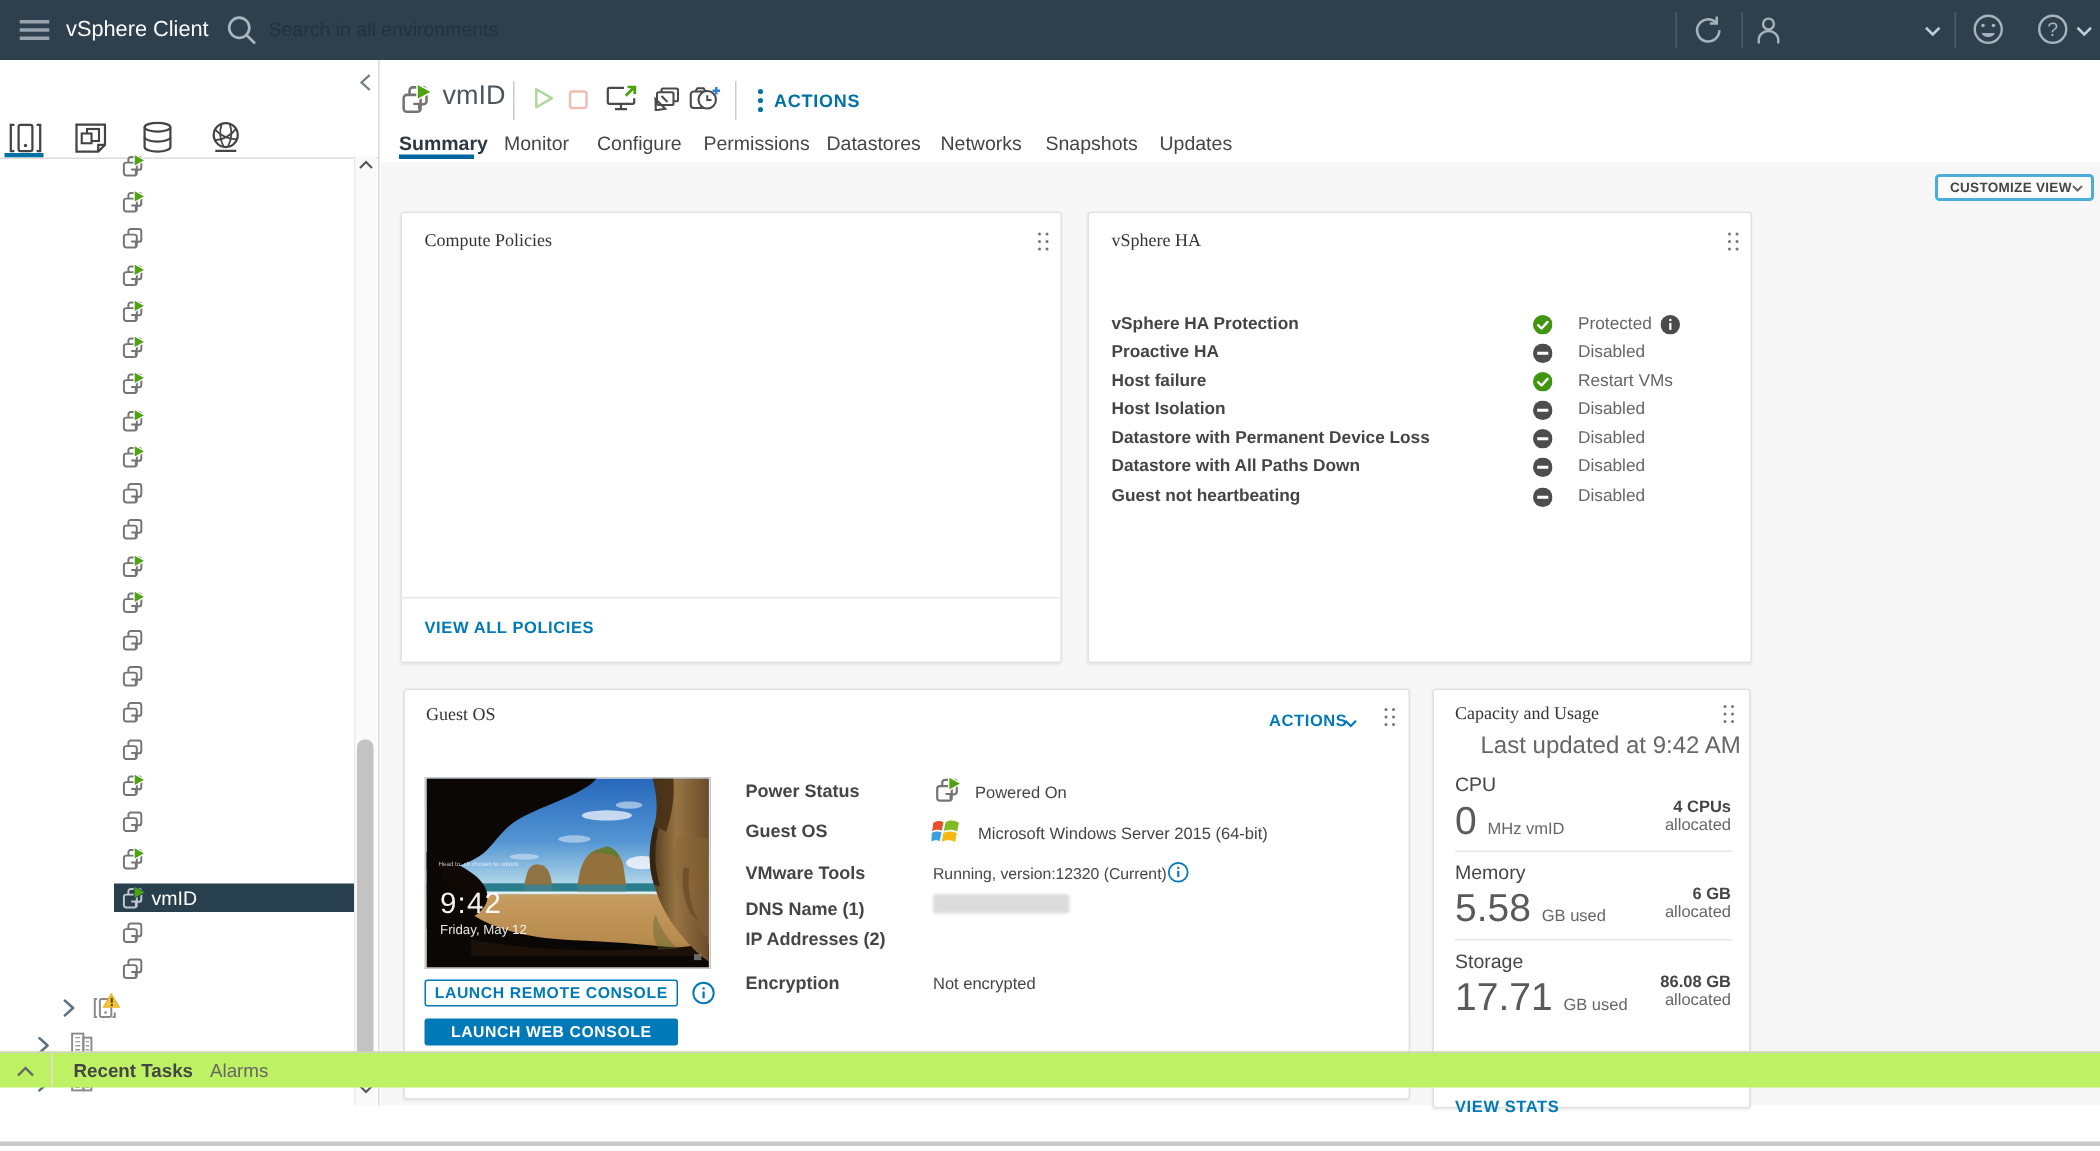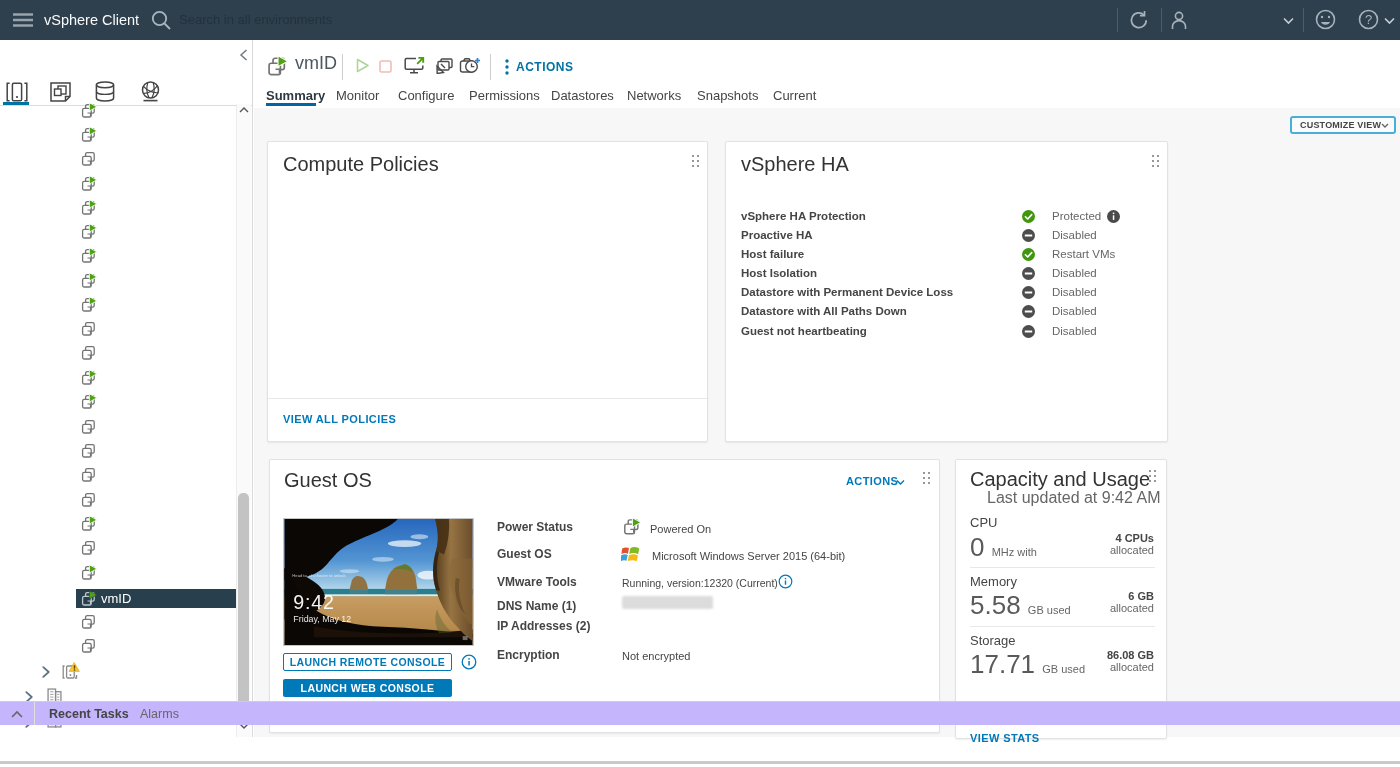--- a/index.html
+++ b/index.html
@@ -21,38 +21,38 @@
 .selrow { position:absolute; left:76px; top:549px; width:162px; height:19px; background:#28404d; }
 
 .sbtrack { position:absolute; left:236px; top:64px; width:15px; height:633px; background:#fafafa; border-left:1px solid #ececec; }
 .sbthumb { position:absolute; left:238px; top:453px; width:11px; height:225px; background:#c3c3c3; border-radius:5px; }
 .sbarr { position:absolute; left:238px; color:#555; font-size:10px; width:12px; text-align:center; }
 
 #mainwhite { position:absolute; left:254px; top:40px; width:1146px; height:68px; background:#fff; }
 #content { position:absolute; left:254px; top:108px; width:1146px; height:629px; background:#f7f7f7; }
 .tab { position:absolute; top:48px; font-size:13px; color:#454545; }
 .card { position:absolute; background:#fff; border:1px solid #e2e2e2; border-radius:2px; box-shadow:0 1px 2px rgba(0,0,0,0.07); }
-.ctitle { font-size:20px; color:#333; }
+.ctitle { font-size:12px; color:#333;font-family:Liberation Serif, serif; }
 .handle { position:absolute; width:7px; height:12px; }
 .handle i { position:absolute; width:2px; height:2px; background:#747474; border-radius:50%; }
 .blink { color:#0079b8; font-weight:bold; font-size:11px; letter-spacing:0.4px; }
 .halabel { position:absolute; left:15px; font-size:11.5px; font-weight:bold; color:#454545; }
 .havalue { position:absolute; left:326px; font-size:11.5px; color:#666; }
 .glabel { position:absolute; left:227px; font-size:12px; font-weight:bold; color:#454545; }
 .gvalue { position:absolute; font-size:11px; color:#454545; }
 .btn-o { position:absolute; width:169px; height:18px; border:1px solid #0079b8; border-radius:2px; color:#0079b8; font-weight:bold; font-size:10.5px; text-align:center; line-height:17px; letter-spacing:0.4px; background:#fff; }
 .btn-f { position:absolute; width:169px; height:18px; background:#0079b8; border-radius:2px; color:#fff; font-weight:bold; font-size:10.5px; text-align:center; line-height:18px; letter-spacing:0.4px; }
 .cap-label { position:absolute; left:14px; font-size:13px; font-weight:normal; color:#454545; }
 .cap-big { position:absolute; left:14px; font-size:26px; font-weight:300; color:#5a5a5a; }
 .cap-sm { font-size:11px; color:#666; font-weight:normal; letter-spacing:0; }
 .cap-r1 { position:absolute; right:12px; font-size:11px; font-weight:bold; color:#454545; text-align:center; }
 .cap-r2 { position:absolute; right:12px; font-size:11px; color:#666; text-align:right; }
 .cap-div { position:absolute; left:14px; width:185px; height:1px; background:#e8e8e8; }
 
-#foot { position:absolute; left:0; top:701px; width:1400px; height:24px; background:#c4b5fd; border-top:1px solid #cfcfcf; }
+#foot { position:absolute; left:0; top:701px; width:1400px; height:24px; background:#bef264; border-top:1px solid #cfcfcf; }
 #foot .ft1 { position:absolute; left:49px; top:5px; font-size:12.5px; font-weight:600; color:#454545; }
 #foot .ft2 { position:absolute; left:140px; top:5px; font-size:12.5px; color:#666; }
 #botline { position:absolute; left:0; top:761px; width:1400px; height:3px; background:#c9c9c9; }
 </style>
 </head>
 <body>
 <svg width="0" height="0" style="position:absolute">
 <defs>
 <g id="vmoff">
   <rect x="4.6" y="1.6" width="8.6" height="8.6" rx="1.6" fill="none" stroke="#747474" stroke-width="1.3"></rect>
@@ -296,21 +296,21 @@
     </svg>
   <div class="abs" style="left:262px;top:20px;color:#0072a3;font-size:12px;font-weight:bold;letter-spacing:0.5px">ACTIONS</div>
 
   <div class="tab" style="left:12px;font-weight:bold;color:#2d3844">Summary</div>
   <div class="tab" style="left:82px">Monitor</div>
   <div class="tab" style="left:144px">Configure</div>
   <div class="tab" style="left:215px">Permissions</div>
   <div class="tab" style="left:297px">Datastores</div>
   <div class="tab" style="left:373px">Networks</div>
   <div class="tab" style="left:443px">Snapshots</div>
-  <div class="tab" style="left:519px">Current</div>
+  <div class="tab" style="left:519px">Updates</div>
   <div class="abs" style="left:12px;top:63px;width:50px;height:3px;background:#0065a1"></div>
 </div>
 
 <div id="content"></div>
 <div class="abs" style="left:1290px;top:116px;width:106px;height:18px;border:2px solid #49afd9;border-radius:3px;background:#fbfbfb;font-size:9px;font-weight:bold;color:#454545;text-align:left;line-height:15px;letter-spacing:0.2px;white-space:nowrap;padding-left:8px">CUSTOMIZE VIEW<svg style="position:absolute;right:5px;top:5px" width="8" height="6">
       <path d="M1 1 L4 4 L7 1" fill="none" stroke="#666" stroke-width="1.3"></path>
     </svg></div>
 
 <div class="card" style="left:267px;top:141px;width:441px;height:301px">
   <div class="abs ctitle" style="left:15px;top:11px">Compute Policies</div>
@@ -485,21 +485,21 @@
   <div class="handle" style="left:193px;top:10px">
       <i style="left:0;top:0"></i>
       <i style="left:5px;top:0"></i>
       <i style="left:0;top:5px"></i>
       <i style="left:5px;top:5px"></i>
       <i style="left:0;top:10px"></i>
       <i style="left:5px;top:10px"></i>
     </div>
   <div class="abs" style="left:31px;top:29px;font-size:16px;color:#666">Last updated at 9:42 AM</div>
   <div class="cap-label" style="top:55px">CPU</div>
-  <div class="cap-big" style="top:72px">0 <span class="cap-sm">MHz with</span></div>
+  <div class="cap-big" style="top:72px">0 <span class="cap-sm">MHz vmID</span></div>
   <div class="cap-r1" style="top:72px">4 CPUs</div>
   <div class="cap-r2" style="top:84px">allocated</div>
   <div class="cap-div" style="top:107px"></div>
   <div class="cap-label" style="top:114px">Memory</div>
   <div class="cap-big" style="top:130px">5.58 <span class="cap-sm">GB used</span></div>
   <div class="cap-r1" style="top:130px">6 GB</div>
   <div class="cap-r2" style="top:142px">allocated</div>
   <div class="cap-div" style="top:166px"></div>
   <div class="cap-label" style="top:173px">Storage</div>
   <div class="cap-big" style="top:189px">17.71 <span class="cap-sm">GB used</span></div>

